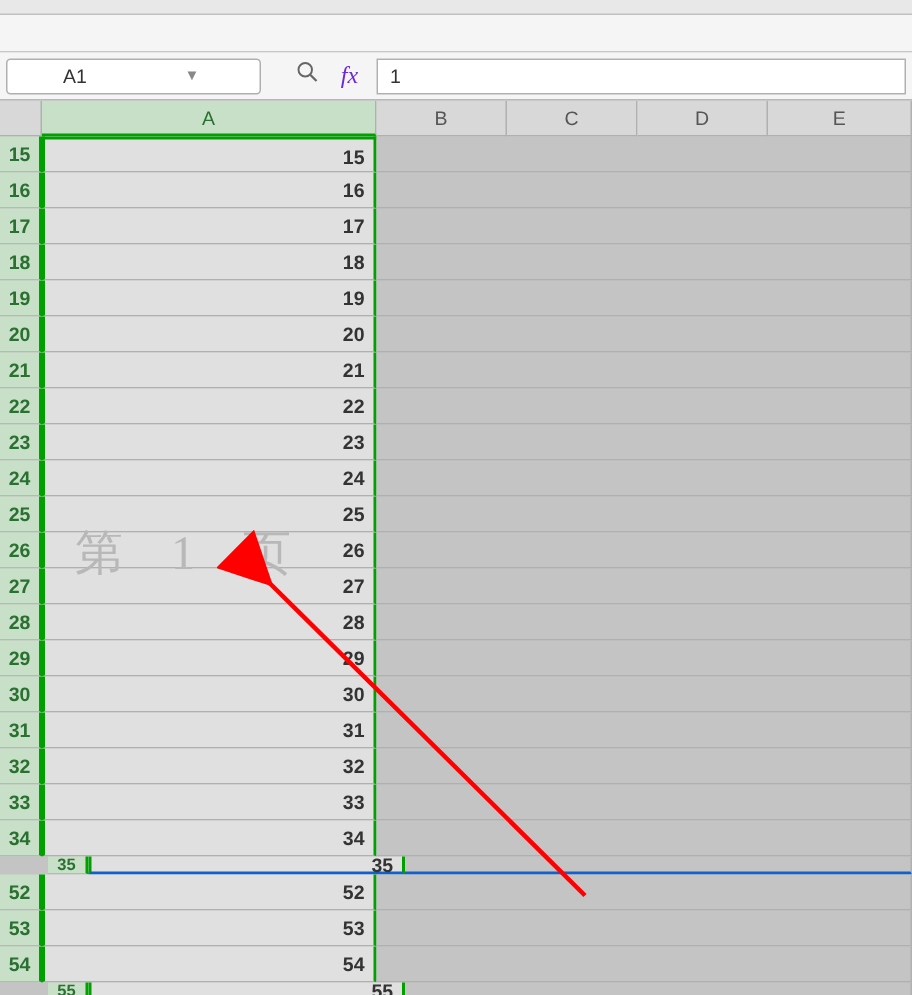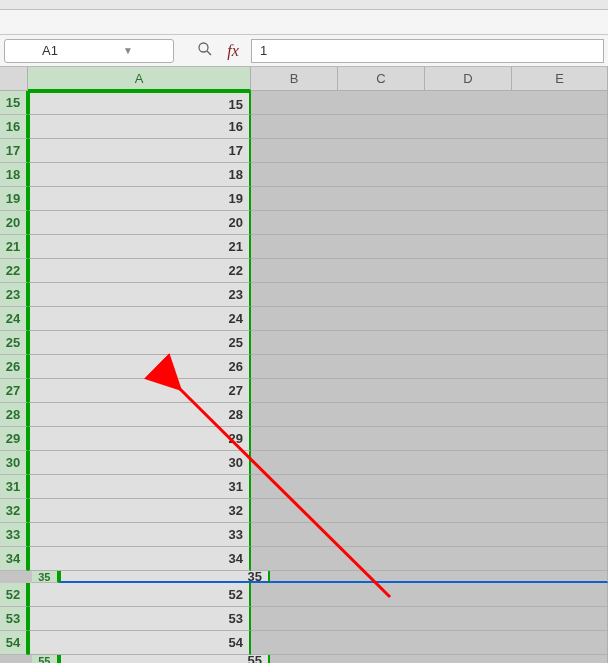--- a/index.html
+++ b/index.html
@@ -44,21 +44,21 @@
     }
     .name-box span { font-size: 13px; color: #333; flex: 1; text-align: center; }
     .name-box .dd { color: #888; font-size: 10px; }
     .fx-group {
       display: flex;
       align-items: center;
       gap: 8px;
       flex: 1;
     }
     .zoom-icon, .fx-icon {
-      color: #7f1d1d;
+      color: #6d28d9;
       font-size: 16px;
       font-style: italic;
       width: 20px;
       text-align: center;
     }
     .fx-icon { font-family: serif; font-style: italic; }
     .formula-input {
       flex: 1;
       height: 24px;
       background: #ffffff;
@@ -190,20 +190,21 @@
   <div class="col-headers">
     <div class="corner"></div>
     <div id="ch-A" class="col-head col-A sel">A</div>
     <div id="ch-B" class="col-head col-B">B</div>
     <div id="ch-C" class="col-head col-C">C</div>
     <div id="ch-D" class="col-head col-D">D</div>
     <div id="ch-E" class="col-head col-E">E</div>
   </div>
 
   <div class="rows-container" id="rows-container">
+    <div class="watermark" style="left:50px; top:256px;">第 1 页</div>
   <div class="row">
         <div class="row-head">15</div>
         <div class="cell cell-A sel-top">15</div>
         <div class="cell cell-rest"></div>
       </div>
       <div class="row">
         <div class="row-head">16</div>
         <div class="cell cell-A">16</div>
         <div class="cell cell-rest"></div>
       </div>

